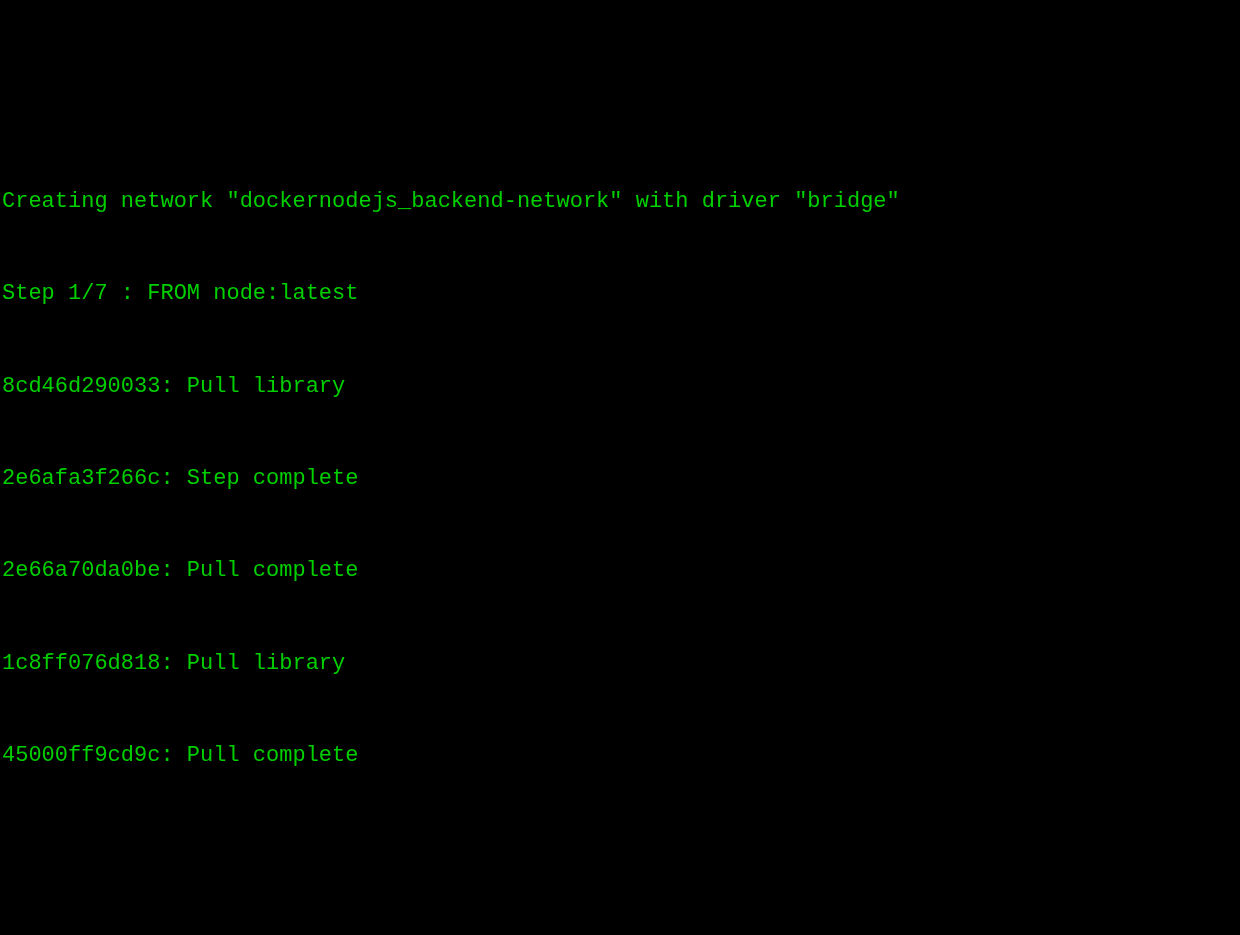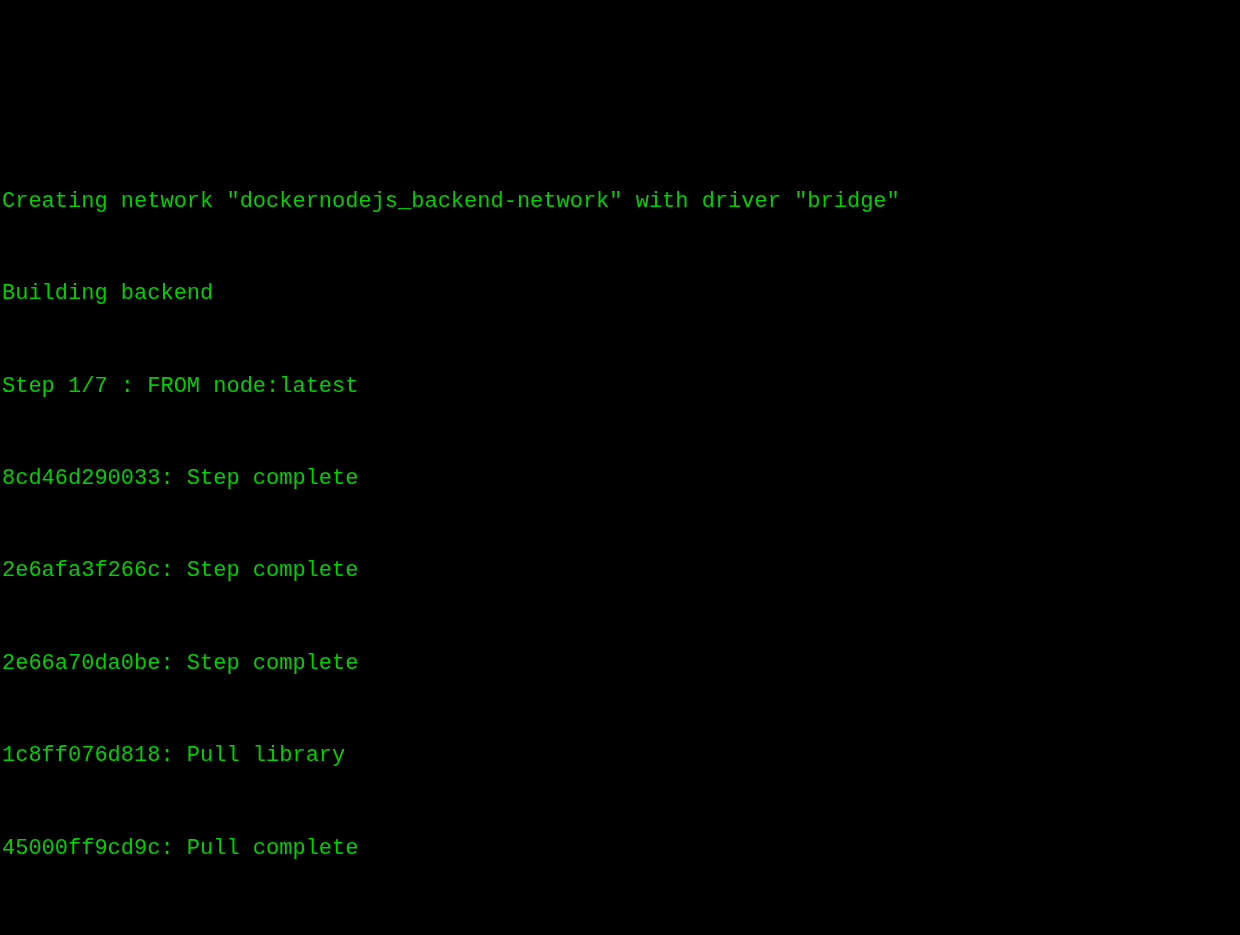--- a/index.html
+++ b/index.html
@@ -27,25 +27,24 @@
       font-family: Liberation Mono, monospace;
     }
   </style>
 </head>
 <body>
 
 
 
 <div class="terminal">
   <span class="line">Creating network "dockernodejs_backend-network" with driver "bridge"</span>
-  <span class="line">Building backend</span>
   <span class="line">Step 1/7 : FROM node:latest</span>
-  <span class="line">8cd46d290033: Step complete</span>
+  <span class="line">8cd46d290033: Pull library</span>
   <span class="line">2e6afa3f266c: Step complete</span>
-  <span class="line">2e66a70da0be: Step complete</span>
+  <span class="line">2e66a70da0be: Pull complete</span>
   <span class="line">1c8ff076d818: Pull library</span>
   <span class="line">45000ff9cd9c: Pull complete</span>
   
   
   
   
   
   
   
   

